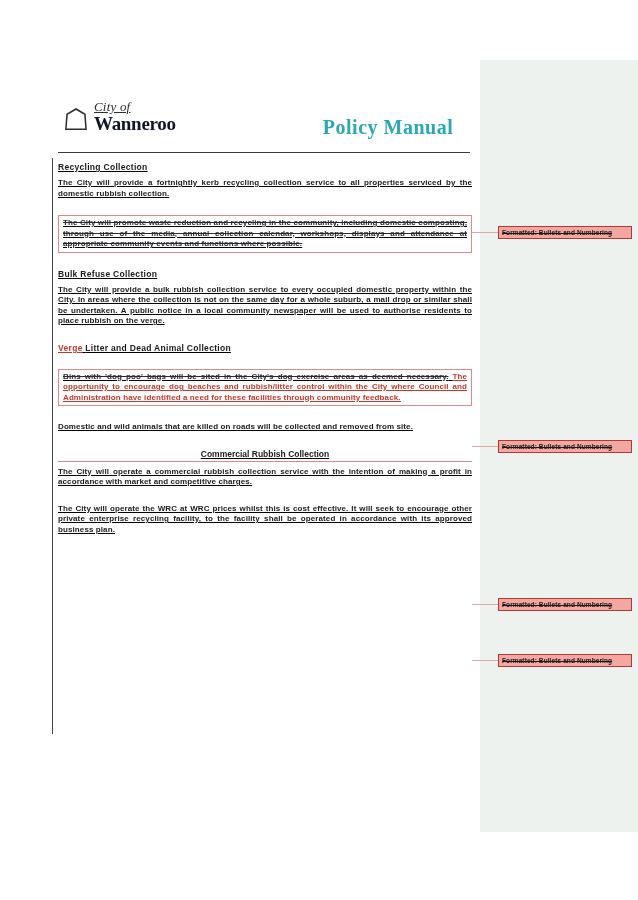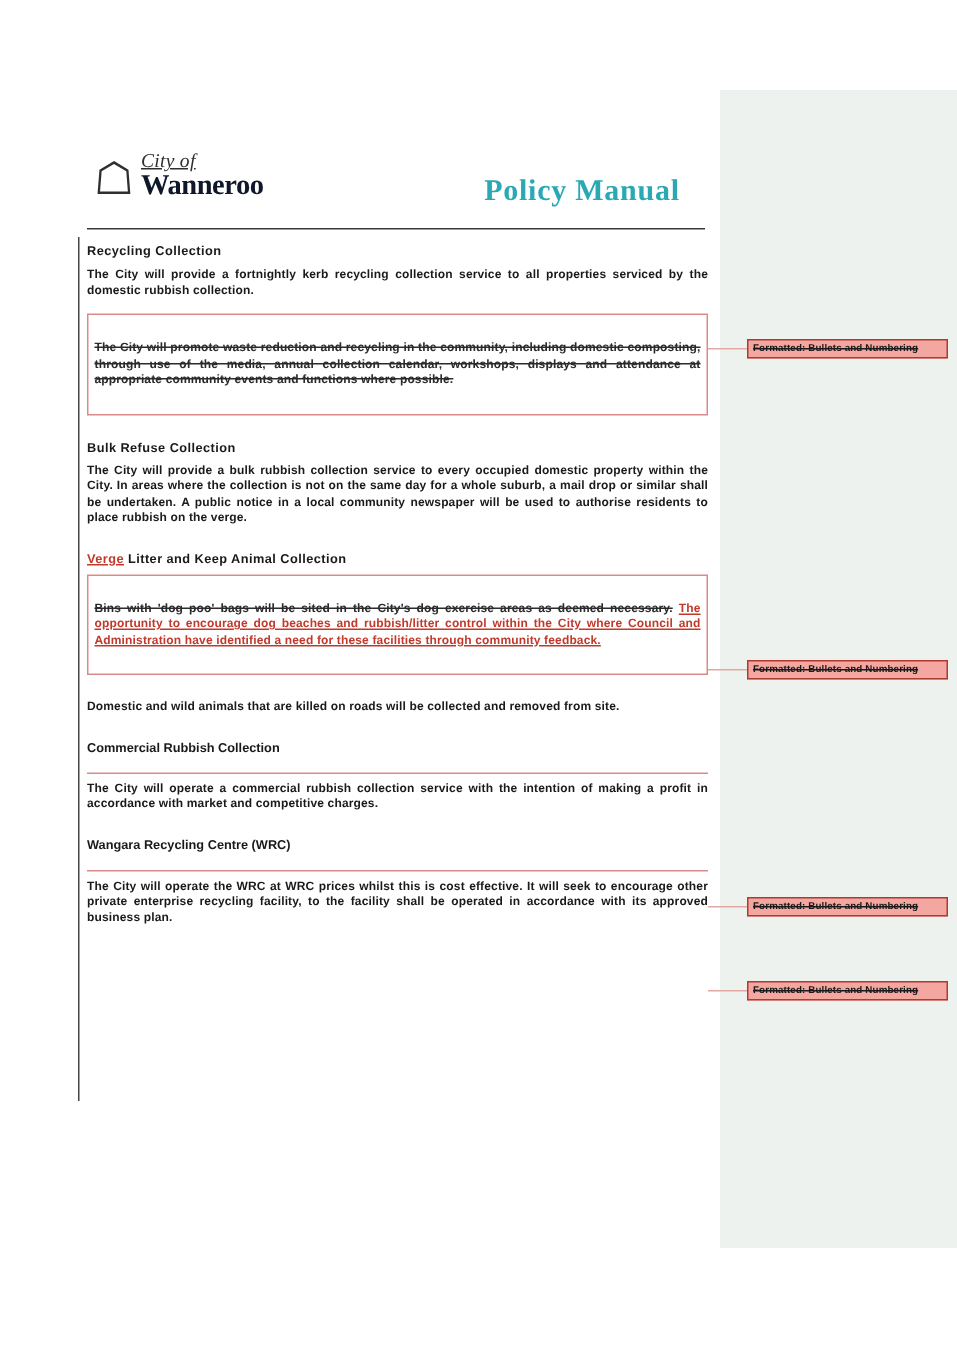--- a/index.html
+++ b/index.html
@@ -126,20 +126,21 @@
     height: 1px;
     background: #3a3a3a;
   }
 
   
   .body {
     position: absolute;
     left: 58px;
     top: 162px;
     width: 414px;
+    text-decoration: underline;
   }
 
   .sec-head {
     font-size: 8.5px;
     font-weight: bold;
     color: #1a1a1a;
     margin: 0 0 6px 0;
     letter-spacing: 0.3px;
   }
 
@@ -166,36 +167,37 @@
   }
 
   .del {
     color: #2b2b2b;
     text-decoration: line-through;
   }
 
   
   .changed-box {
     border: 1px solid #d98b8b;
-    padding: 17px 4px;
-    margin: 0 0 10px 0;
+    padding: 2px 4px;
+    margin: 16px 0 10px 0;
   }
 
   .changed-box .para { margin-bottom: 0; }
 
   .spacer-sm { height: 6px; }
 
   
   .sub-head-underline {
     font-size: 8.5px;
     font-weight: bold;
     color: #1a1a1a;
     margin: 0 0 5px 0;
-    padding-bottom: 12px;
+    padding-bottom: 2px;
     border-bottom: 1px solid #d98b8b;
+    text-align: center;
   }
 
   
   .callout {
     position: absolute;
     width: 134px;
     height: 13px;
     background: #f4a6a0;
     border: 1px solid #b03a2e;
     box-sizing: border-box;
@@ -253,42 +255,41 @@
 
       <div class="spacer-sm"></div>
 
       <div class="sec-head">Bulk Refuse Collection</div>
       <p class="para bold">The City will provide a bulk rubbish collection service to every occupied domestic property within the City. In areas where the collection is not on the same day for a whole suburb, a mail drop or similar shall be undertaken. A public notice in a local community newspaper will be used to authorise residents to place rubbish on the verge.</p>
 
       <div class="spacer-sm"></div>
 
       <div class="sec-head">
         <span class="ins">Verge</span>
-        <span>Litter and Keep Animal Collection</span>
+        <span>Litter and Dead Animal Collection</span>
       </div>
 
       <div class="changed-box">
         <p class="para bold">
           <span class="del">Bins with 'dog poo' bags will be sited in the City's dog exercise areas as deemed necessary.</span>
           <span class="ins">The opportunity to encourage dog beaches and rubbish/litter control within the City where Council and Administration have identified a need for these facilities through community feedback.</span>
         </p>
       </div>
 
       <div class="spacer-sm"></div>
 
       <p class="para bold">Domestic and wild animals that are killed on roads will be collected and removed from site.</p>
 
       <div class="spacer-sm"></div>
 
       <div class="sub-head-underline">Commercial Rubbish Collection</div>
       <p class="para bold">The City will operate a commercial rubbish collection service with the intention of making a profit in accordance with market and competitive charges.</p>
 
       <div class="spacer-sm"></div>
 
-      <div class="sub-head-underline">Wangara Recycling Centre (WRC)</div>
       <p class="para bold">The City will operate the WRC at WRC prices whilst this is cost effective. It will seek to encourage other private enterprise recycling facility, to the facility shall be operated in accordance with its approved business plan.</p>
 
     </div>
 
     <div class="leader" style="left:472px; top:232px; width:26px;"></div>
     <div class="callout" style="left:498px; top:226px;">
       <span class="callout-label">Formatted: Bullets and Numbering</span>
     </div>
 
     <div class="leader" style="left:472px; top:446px; width:26px;"></div>

